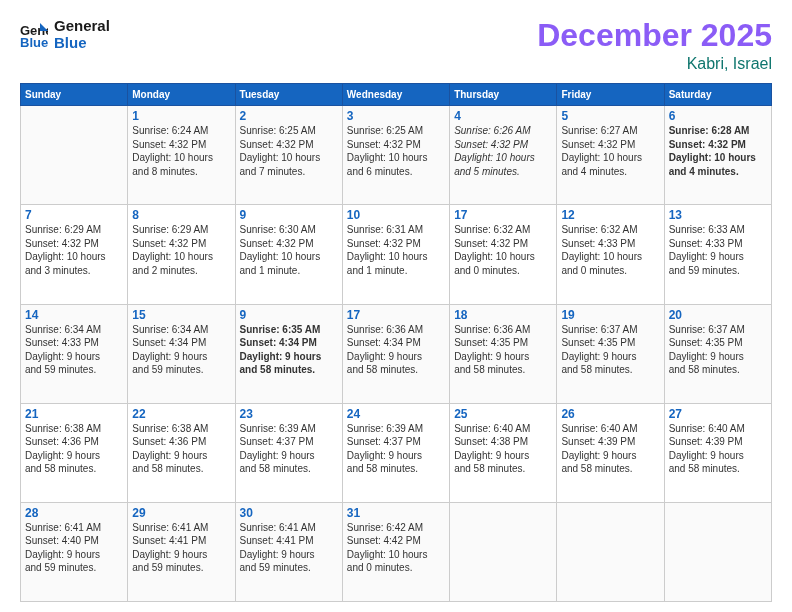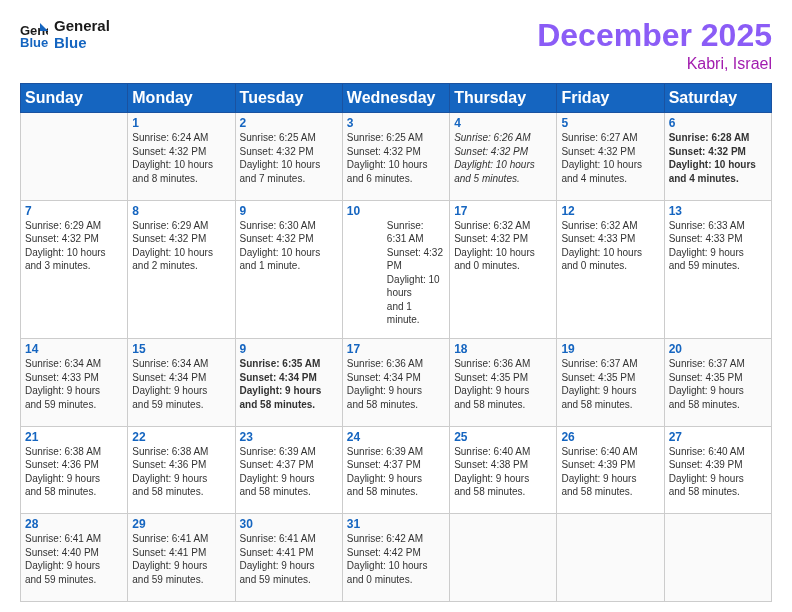--- a/index.html
+++ b/index.html
@@ -36,34 +36,34 @@
       text-align: right;
     }
     .month-title {
       font-size: 32px;
       font-weight: bold;
       color: #8b5cf6;
       line-height: 1.1;
     }
     .location {
       font-size: 16px;
-      color: #a21caf;
+      color: #0f766e;
       margin-top: 2px;
     }
     .calendar {
       flex: 1;
       border: 1px solid #ccc;
       border-collapse: collapse;
       width: 100%;
       table-layout: fixed;
     }
     .calendar th {
       background-color: #1565c0;
       color: #fff;
-      font-size: 16px;
+      font-size: 10px;
       font-weight: bold;
       padding: 5px 4px;
       text-align: left;
       border: 1px solid #1a52a0;
     }
     .calendar td {
       border: 1px solid #ccc;
       vertical-align: top;
       padding: 3px 4px;
       font-size: 9.5px;
@@ -191,21 +191,21 @@
           </td>
           <td>
             <span class="day-number">9</span>
             <div class="cell-text" style="white-space: pre-line;">Sunrise: 6:30 AM
 Sunset: 4:32 PM
 Daylight: 10 hours
 and 1 minute.</div>
           </td>
           <td>
             <span class="day-number">10</span>
-            <div class="cell-text" style="white-space: pre-line; margin-left: 40px;">Sunrise: 6:31 AM
+            <div class="cell-text" style="white-space: pre-line;">Sunrise: 6:31 AM
 Sunset: 4:32 PM
 Daylight: 10 hours
 and 1 minute.</div>
           </td>
           <td>
             <span class="day-number">17</span>
             <div class="cell-text" style="white-space: pre-line;">Sunrise: 6:32 AM
 Sunset: 4:32 PM
 Daylight: 10 hours
 and 0 minutes.</div>

